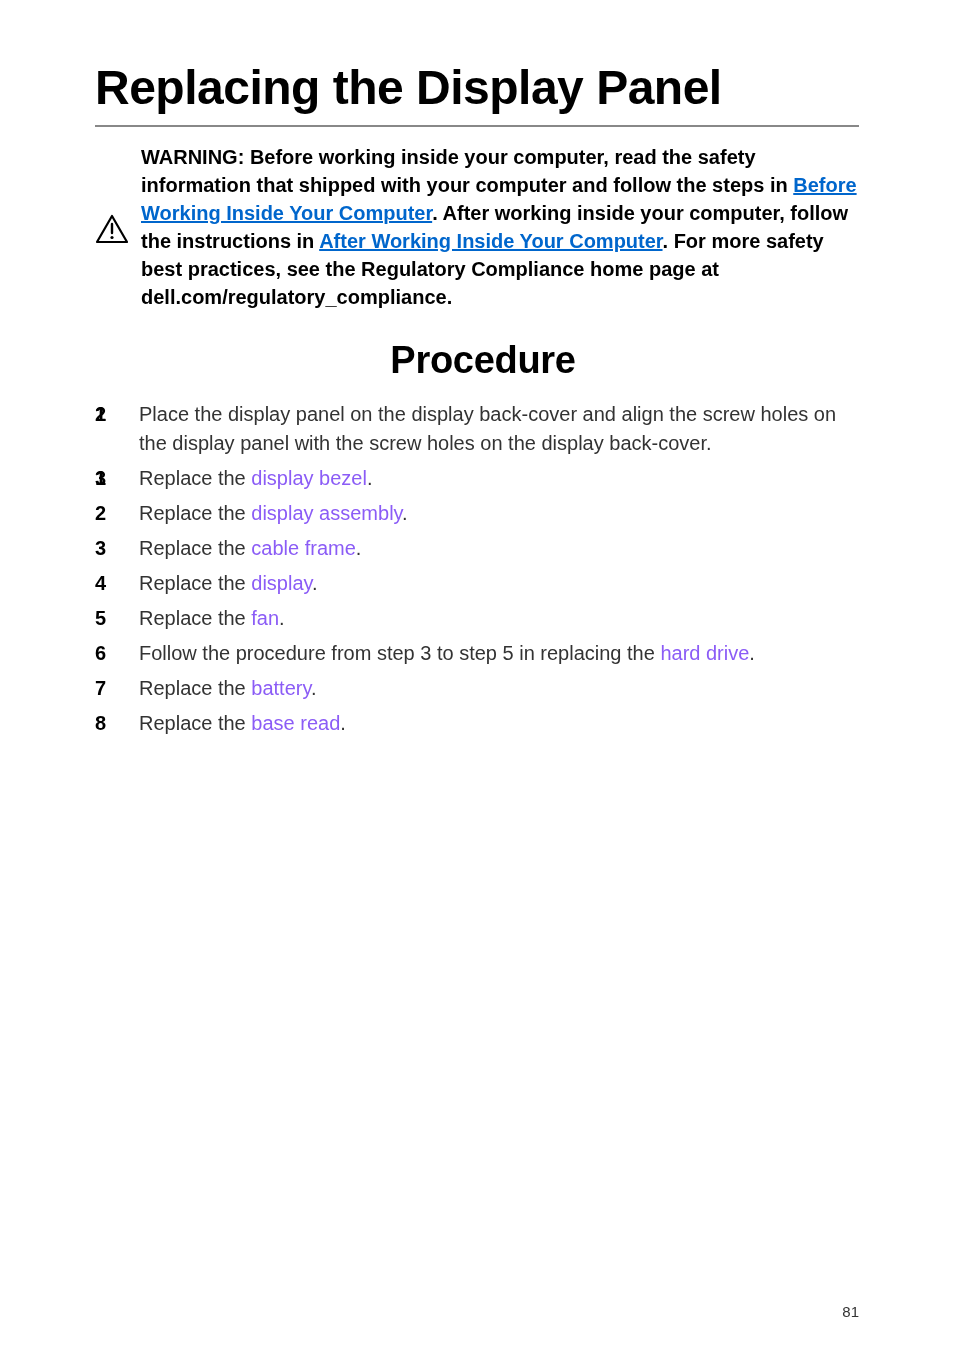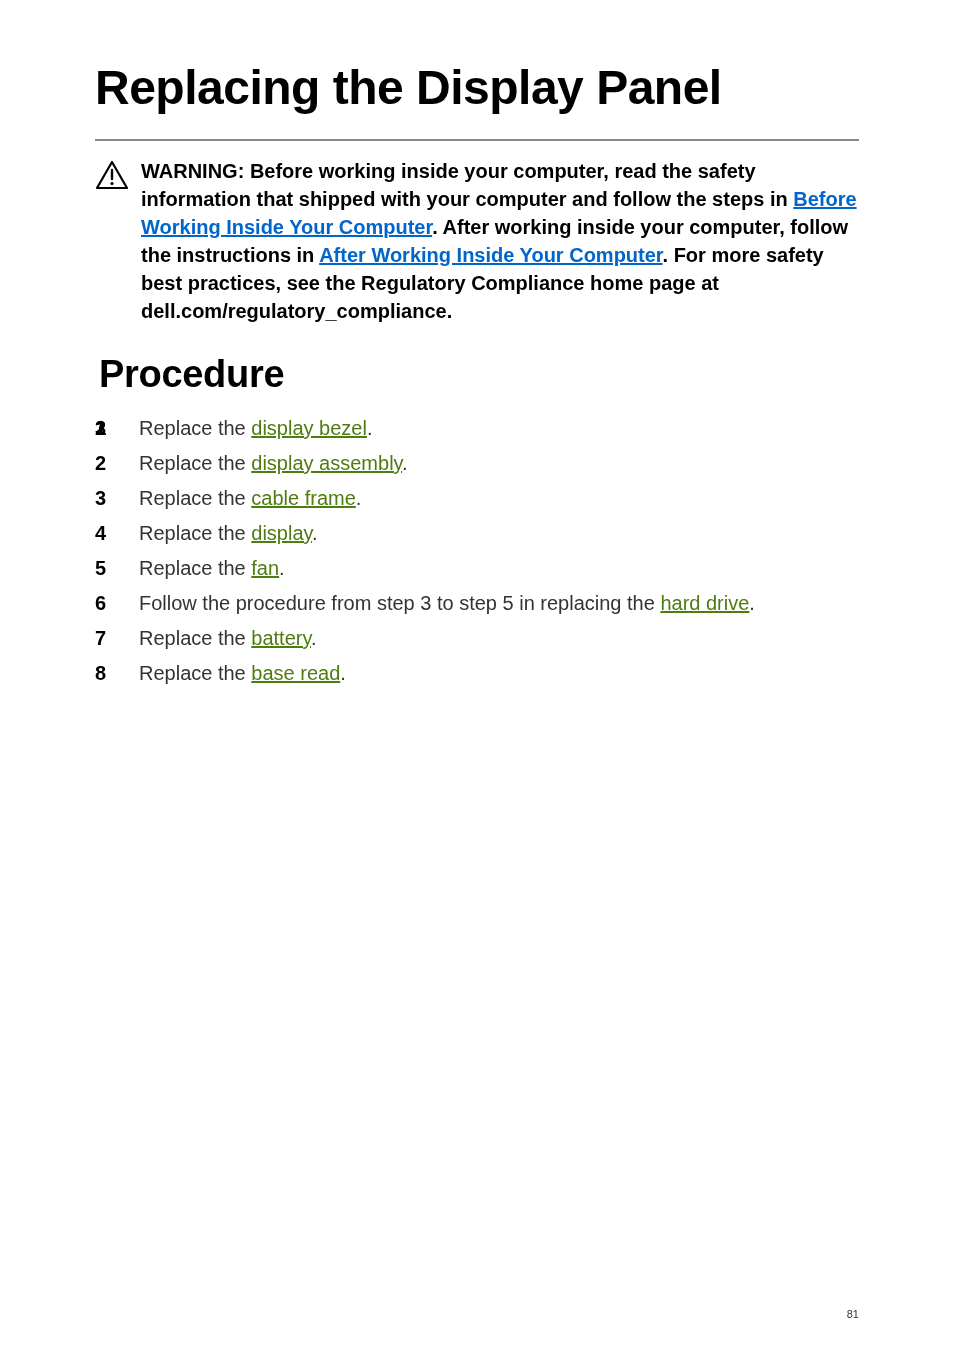--- a/index.html
+++ b/index.html
@@ -18,27 +18,27 @@
       box-sizing: border-box;
     }
     .page {
       padding: 60px 95px 0 95px;
       box-sizing: border-box;
     }
     h1.title {
       font-size: 48px;
       font-weight: 700;
       margin: 0 0 8px 0;
-      padding-bottom: 24px;
+      padding-bottom: 10px;
       border-bottom: 2px solid #888;
       letter-spacing: -0.5px;
     }
     .warning-block {
       display: flex;
-      align-items: flex-start;
+      align-items: center;
       margin-top: 16px;
       margin-bottom: 28px;
     }
     .warning-icon {
       flex: 0 0 auto;
       width: 34px;
       height: 30px;
       margin-right: 12px;
       margin-top: 3px;
     }
@@ -48,22 +48,23 @@
       font-weight: 700;
     }
     .warning-text .link {
       color: #0066cc;
       text-decoration: underline;
       font-weight: 700;
     }
     h2.section {
       font-size: 38px;
       font-weight: 700;
-      margin: 28px 0 18px 4px;
+      margin: 28px 0 18px 12px;
       letter-spacing: -0.3px;
+      text-align: center;
     }
     ol {
       margin: 0;
       padding: 0 0 0 44px;
       list-style: none;
       counter-reset: item;
     }
     ol li {
       position: relative;
       font-size: 20px;
@@ -75,28 +76,27 @@
     ol li .num {
       position: absolute;
       left: -44px;
       top: 0;
       font-weight: 700;
       color: #000;
       width: 28px;
       text-align: left;
     }
     .link {
-      color: #4d7c0f;
-      text-decoration: underline;
+      color: #8b5cf6;
     }
     .page-number {
       position: absolute;
       bottom: 46px;
       right: 95px;
-      font-size: 11px;
+      font-size: 15px;
       color: #333;
       font-weight: 300;
     }
   </style>
 </head>
 <body>
 
 <div class="page">
   <h1 class="title">Replacing the Display Panel</h1>
 
@@ -111,20 +111,21 @@
     </div>
   </div>
 
   <h2 class="section">Procedure</h2>
   <ol>
     <li>
       <span class="num">1</span>
     </li>
     <li>
       <span class="num">2</span>
+      <span>Place the display panel on the display back-cover and align the screw holes on the display panel with the screw holes on the display back-cover.</span>
     </li>
     <li>
       <span class="num">3</span>
     </li>
   </ol>
 
   <ol>
     <li>
       <span class="num">1</span>
       <span>Replace the </span><a class="link">display bezel</a><span>.</span>

